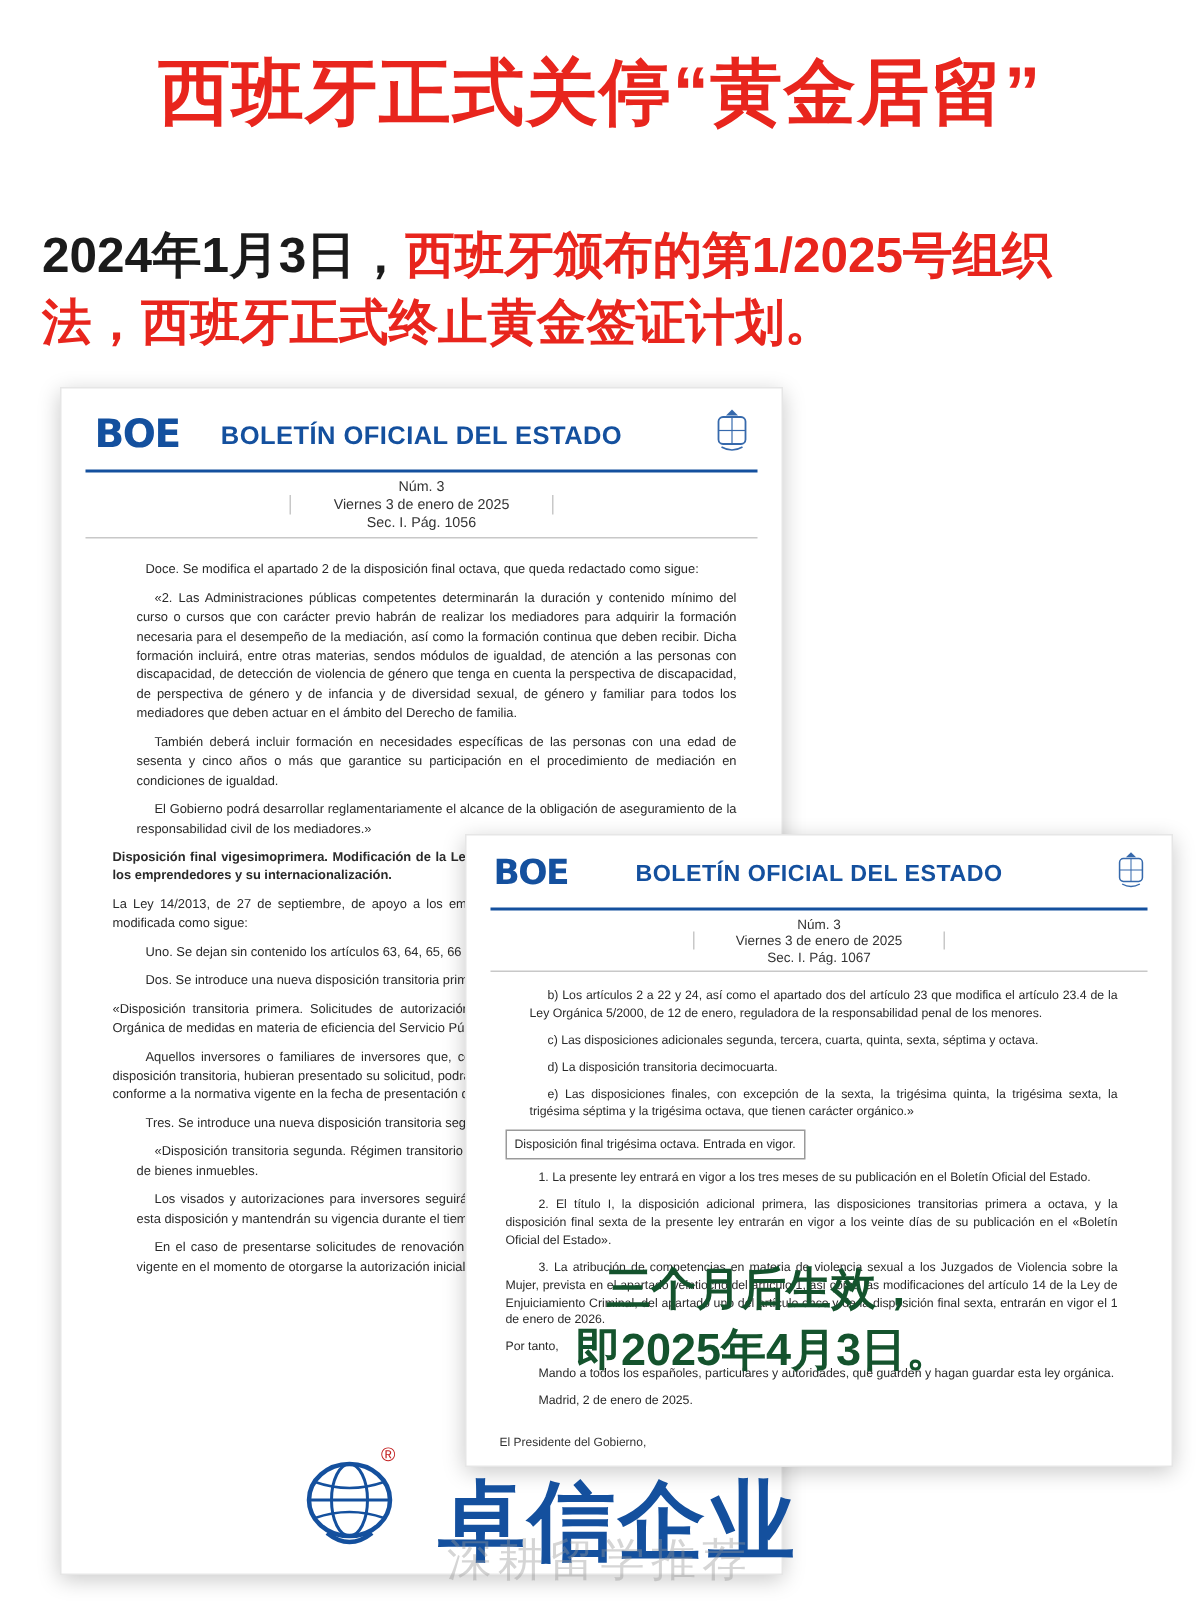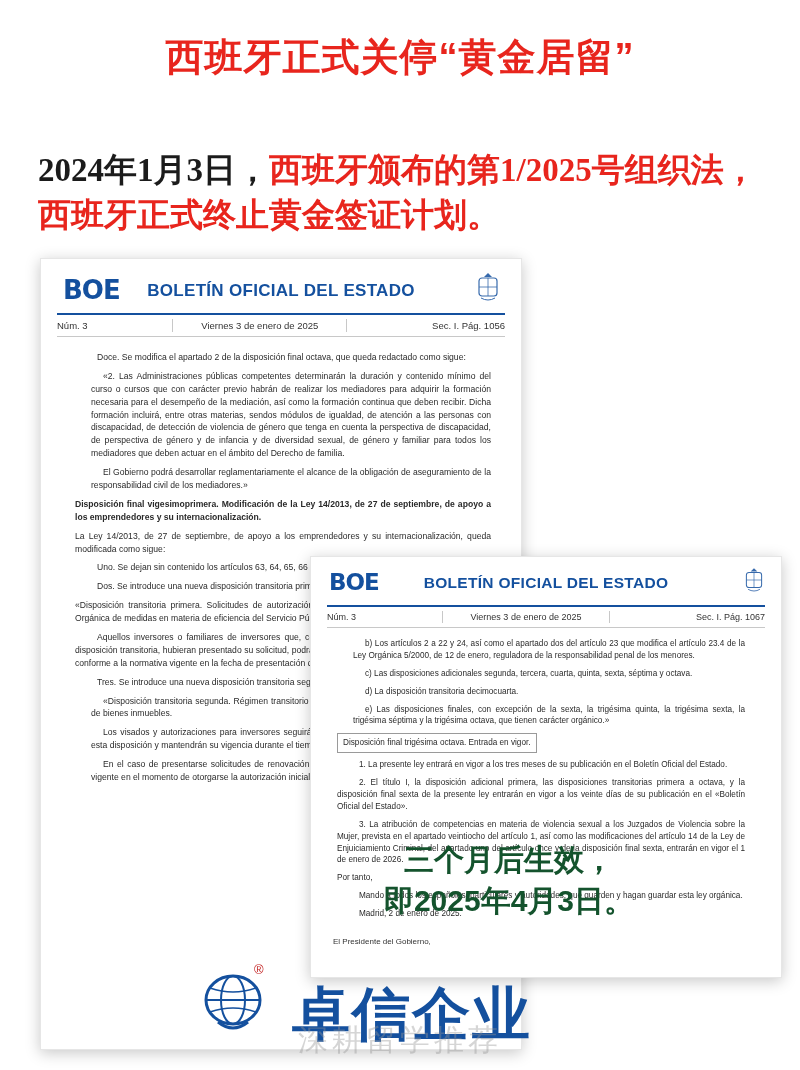--- a/index.html
+++ b/index.html
@@ -21,39 +21,38 @@
     background: #ffffff;
   }
 
   
   .headline {
     position: absolute;
     left: 0;
     top: 36px;
     width: 800px;
     text-align: center;
-    font-size: 38px;
+    font-size: 48px;
     font-weight: bold;
     color: #e8251d;
     letter-spacing: 1px;
     line-height: 1.12;
     white-space: nowrap;
   }
 
   
   .subhead {
     position: absolute;
-    left: 38px;
+    left: 28px;
     top: 148px;
     width: 728px;
     font-size: 33px;
     font-weight: bold;
     line-height: 1.35;
     color: #1b1b1b;
-    font-family: Liberation Serif, serif;
   }
   .subhead .red {
     color: #e8251d;
   }
 
   
   .doc {
     position: absolute;
     background: #ffffff;
     box-shadow: 0 3px 14px rgba(0,0,0,0.22);
@@ -132,20 +131,21 @@
   }
   .meta-row {
     display: flex;
     align-items: center;
     justify-content: space-between;
     margin: 0 16px;
     padding: 4px 0 4px 0;
     border-bottom: 1px solid #c8c8c8;
     font-size: 9.5px;
     color: #333;
+    flex-direction: column;
   }
   .meta-row .mid {
     border-left: 1px solid #c8c8c8;
     border-right: 1px solid #c8c8c8;
     padding: 1px 28px;
     flex: 0 0 auto;
   }
   .doc-front .meta-row {
     font-size: 9px;
   }
@@ -279,20 +279,21 @@
     </div>
     <div class="boe-rule"></div>
     <div class="meta-row">
       <span>Núm. 3</span>
       <span class="mid">Viernes 3 de enero de 2025</span>
       <span>Sec. I.   Pág. 1056</span>
     </div>
     <div class="body-text">
       <p class="ind">Doce.   Se modifica el apartado 2 de la disposición final octava, que queda redactado como sigue:</p>
       <p class="ind2">«2.   Las Administraciones públicas competentes determinarán la duración y contenido mínimo del curso o cursos que con carácter previo habrán de realizar los mediadores para adquirir la formación necesaria para el desempeño de la mediación, así como la formación continua que deben recibir. Dicha formación incluirá, entre otras materias, sendos módulos de igualdad, de atención a las personas con discapacidad, de detección de violencia de género que tenga en cuenta la perspectiva de discapacidad, de perspectiva de género y de infancia y de diversidad sexual, de género y familiar para todos los mediadores que deben actuar en el ámbito del Derecho de familia.</p>
+      <p class="ind2">También deberá incluir formación en necesidades específicas de las personas con una edad de sesenta y cinco años o más que garantice su participación en el procedimiento de mediación en condiciones de igualdad.</p>
       <p class="ind2">El Gobierno podrá desarrollar reglamentariamente el alcance de la obligación de aseguramiento de la responsabilidad civil de los mediadores.»</p>
       <p class="it bd">Disposición final vigesimoprimera.   Modificación de la Ley 14/2013, de 27 de septiembre, de apoyo a los emprendedores y su internacionalización.</p>
       <p>La Ley 14/2013, de 27 de septiembre, de apoyo a los emprendedores y su internacionalización, queda modificada como sigue:</p>
       <p class="ind">Uno.   Se dejan sin contenido los artículos 63, 64, 65, 66 y 67.</p>
       <p class="ind">Dos.   Se introduce una nueva disposición transitoria primera, con la siguiente redacción:</p>
       <p class="it">«Disposición transitoria primera.   Solicitudes de autorización de residencia previstas en vigor de la Ley Orgánica de medidas en materia de eficiencia del Servicio Público de Justicia.</p>
       <p class="ind">Aquellos inversores o familiares de inversores que, con anterioridad a la entrada en vigor de esta disposición transitoria, hubieran presentado su solicitud, podrán recibir el visado o autorización de residencia conforme a la normativa vigente en la fecha de presentación de la solicitud.»</p>
       <p class="ind">Tres.   Se introduce una nueva disposición transitoria segunda, con la siguiente redacción:</p>
       <p class="it ind2">«Disposición transitoria segunda.   Régimen transitorio de los visados para inversores por adquisición de bienes inmuebles.</p>
       <p class="ind2">Los visados y autorizaciones para inversores seguirán siendo válidos hasta la entrada en vigor de esta disposición y mantendrán su vigencia durante el tiempo para el que hubieran sido concedidos.</p>

